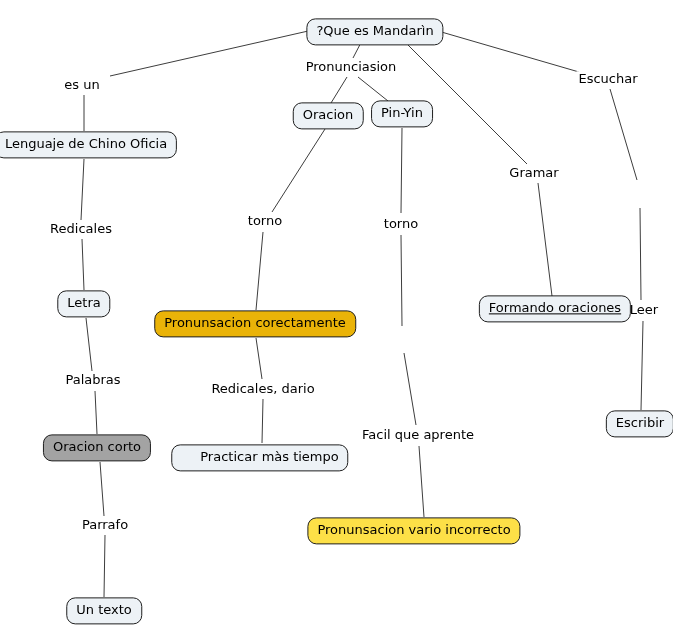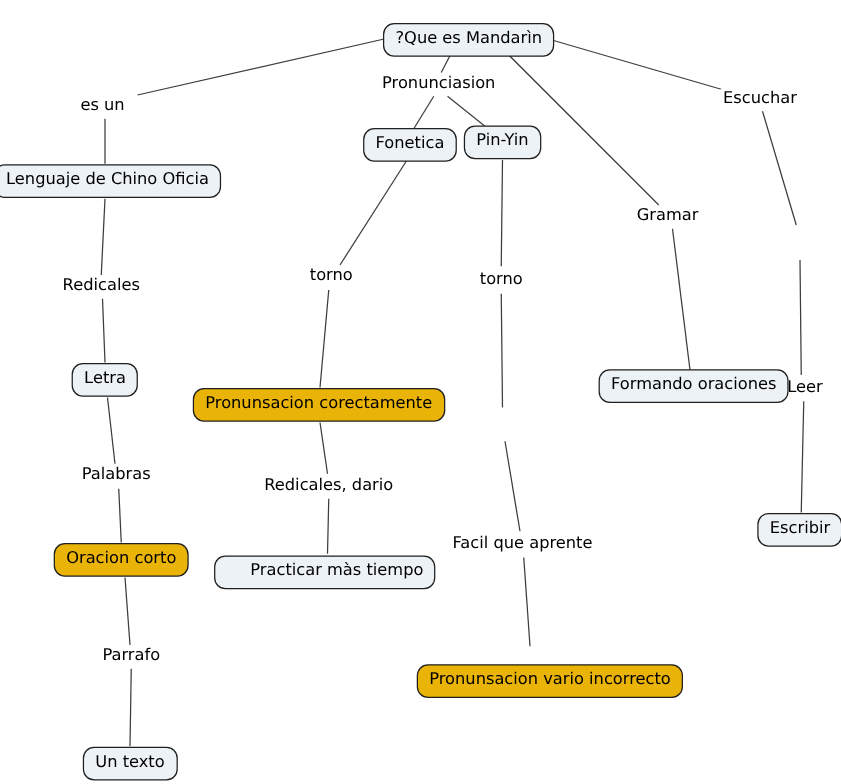--- a/index.html
+++ b/index.html
@@ -79,23 +79,23 @@
     <div class="linking-phrase" style="left: 81px; top: 229px; color: rgb(0, 0, 0);">Redicales</div>
     <div class="linking-phrase" style="left: 265px; top: 221px; color: rgb(0, 0, 0);">torno</div>
     <div class="linking-phrase" style="left: 401px; top: 224px; color: rgb(0, 0, 0);">torno</div>
     <div class="linking-phrase" style="left: 93px; top: 380px; color: rgb(0, 0, 0);">Palabras</div>
     <div class="linking-phrase" style="left: 263px; top: 389px; color: rgb(0, 0, 0);">Redicales, dario</div>
     <div class="linking-phrase" style="left: 418px; top: 435px; color: rgb(0, 0, 0);">Facil que aprente</div>
     <div class="linking-phrase" style="left: 105px; top: 525px; color: rgb(0, 0, 0);">Parrafo</div>
     <div class="linking-phrase" style="left: 644px; top: 310px; color: rgb(0, 0, 0);">Leer</div>
     <div class="concept-node" style="left: 375px; top: 32px; background: rgb(237, 242, 246); border: 1.4px solid rgb(31, 31, 31); color: rgb(0, 0, 0); text-align: right;">?Que es Mandarìn</div>
     <div class="concept-node" style="left: 86px; top: 145px; background: rgb(237, 242, 246); border: 1.4px solid rgb(31, 31, 31); color: rgb(0, 0, 0);">Lenguaje de Chino Oficia</div>
-    <div class="concept-node" style="left: 328px; top: 116px; background: rgb(237, 242, 246); border: 1.4px solid rgb(31, 31, 31); color: rgb(0, 0, 0);">Fonetica</div>
+    <div class="concept-node" style="left: 328px; top: 116px; background: rgb(237, 242, 246); border: 1.4px solid rgb(31, 31, 31); color: rgb(0, 0, 0);">Oracion</div>
     <div class="concept-node" style="left: 402px; top: 114px; background: rgb(237, 242, 246); border: 1.4px solid rgb(31, 31, 31); color: rgb(0, 0, 0);">Pin-Yin</div>
     <div class="concept-node" style="left: 84px; top: 304px; background: rgb(237, 242, 246); border: 1.4px solid rgb(31, 31, 31); color: rgb(0, 0, 0); text-align: center;">Letra</div>
-    <div class="concept-node" style="left: 555px; top: 309px; background: rgb(237, 242, 246); border: 1.4px solid rgb(31, 31, 31); color: rgb(0, 0, 0);">Formando oraciones</div>
+    <div class="concept-node" style="left: 555px; top: 309px; background: rgb(237, 242, 246); border: 1.4px solid rgb(31, 31, 31); color: rgb(0, 0, 0); text-decoration: underline;">Formando oraciones</div>
     <div class="concept-node" style="left: 255px; top: 324px; background: #eab308; border: 1.4px solid rgb(31, 31, 31); color: rgb(0, 0, 0);">Pronunsacion corectamente</div>
-    <div class="concept-node" style="left: 97px; top: 448px; background: #eab308; border: 1.4px solid rgb(31, 31, 31); color: rgb(0, 0, 0);">Oracion corto</div>
+    <div class="concept-node" style="left: 97px; top: 448px; background: #a3a3a3; border: 1.4px solid rgb(31, 31, 31); color: rgb(0, 0, 0);">Oracion corto</div>
     <div class="concept-node" style="left: 260px; top: 458px; background: rgb(237, 242, 246); border: 1.4px solid rgb(31, 31, 31); color: rgb(0, 0, 0); padding-left: 28px;">Practicar màs tiempo</div>
     <div class="concept-node" style="left: 640px; top: 424px; background: rgb(237, 242, 246); border: 1.4px solid rgb(31, 31, 31); color: rgb(0, 0, 0);">Escribir</div>
-    <div class="concept-node" style="left: 440px; top: 531px; background: #eab308; border: 1.4px solid rgb(31, 31, 31); color: rgb(0, 0, 0); margin-top: 14px;">Pronunsacion vario incorrecto</div>
+    <div class="concept-node" style="left: 414px; top: 531px; background: #fde047; border: 1.4px solid rgb(31, 31, 31); color: rgb(0, 0, 0);">Pronunsacion vario incorrecto</div>
     <div class="concept-node" style="left: 104px; top: 611px; background: rgb(237, 242, 246); border: 1.4px solid rgb(31, 31, 31); color: rgb(0, 0, 0);">Un texto</div>
   </div>
 
 </body></html>

